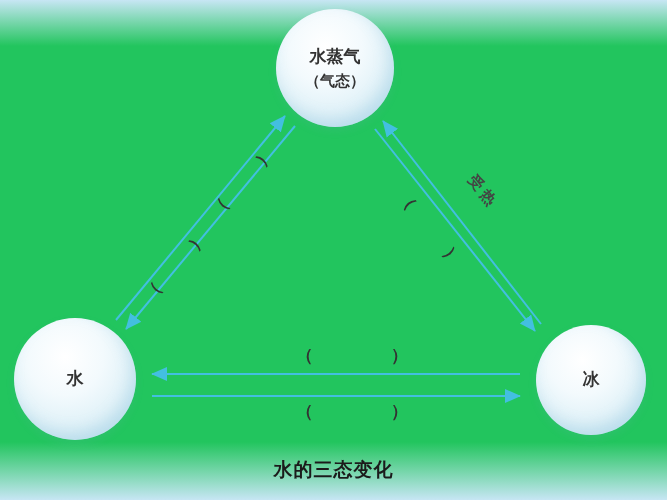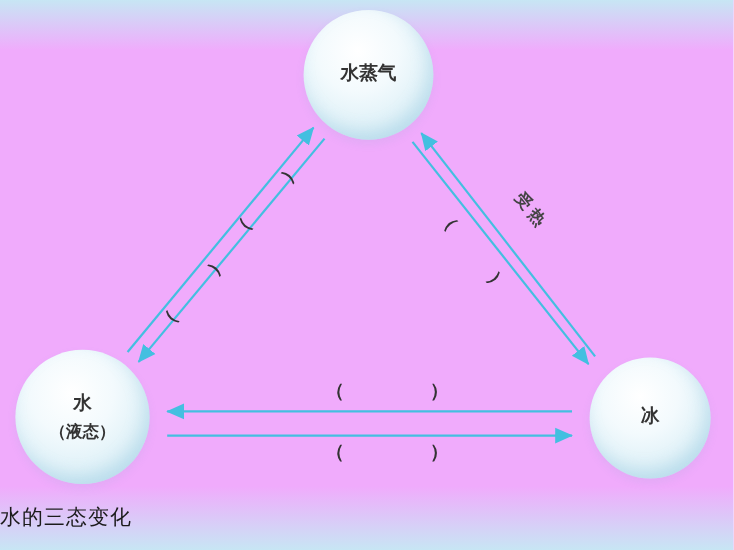--- a/index.html
+++ b/index.html
@@ -1,19 +1,19 @@
 <!DOCTYPE html>
 <html><head>
 <meta charset="utf-8">
 <style>
   html,body{margin:0;padding:0;background:#ffffff;}
   .stage{
     position:relative;
     width:667px;height:500px;
-    background:#f0abfc;
+    background:#22c55e;
     overflow:hidden;
     font-family:"DejaVu Sans","Liberation Sans",sans-serif;
   }
   .band-top{
     position:absolute;top:0;left:0;right:0;height:46px;
     background:linear-gradient(to bottom,#c7e6f4 0%,rgba(255,255,255,0) 100%);
   }
   .band-bottom{
     position:absolute;bottom:0;left:0;right:0;height:58px;
     background:linear-gradient(to top,#c7e6f4 0%,rgba(255,255,255,0) 100%);
@@ -41,21 +41,22 @@
   .edge-label{
     position:absolute;
     color:#444444;font-size:15px;font-weight:600;
     transform-origin:center center;
     letter-spacing:4px;
     white-space:nowrap;
   }
   .title{
     position:absolute;
     left:0;right:0;top:457px;
-    font-size:19px;font-weight:400;color:#1b1b1b;
+    text-align:center;
+    font-size:19px;font-weight:700;color:#1b1b1b;
     letter-spacing:1px;
   }
 </style>
 </head>
 <body>
 
 <div class="stage">
 
   <div class="band-top"></div>
   <div class="band-bottom"></div>
@@ -72,25 +73,25 @@
 
     <line x1="541" y1="324" x2="383" y2="121" stroke="#43bfe0" stroke-width="2" marker-end="url(#arw)"></line>
     <line x1="375" y1="129" x2="535" y2="331" stroke="#43bfe0" stroke-width="2" marker-end="url(#arw)"></line>
 
     <line x1="520" y1="374" x2="152" y2="374" stroke="#43bfe0" stroke-width="2" marker-end="url(#arw)"></line>
     <line x1="152" y1="396" x2="520" y2="396" stroke="#43bfe0" stroke-width="2" marker-end="url(#arw)"></line>
   </svg>
 
   <div class="node" style="left:276px;top:9px;width:118px;height:118px;">
     <div class="name">水蒸气</div>
+    <div class="state">（气态）</div>
   </div>
 
   <div class="node" style="left:14px;top:318px;width:122px;height:122px;">
     <div class="name">水</div>
-    <div class="state">（液态）</div>
   </div>
 
   <div class="node" style="left:536px;top:325px;width:110px;height:110px;">
     <div class="name">冰</div>
   </div>
 
   <div class="blank" style="left:242px;top:182px;width:84px;transform:translate(-50%,-50%) rotate(-48deg);">
     <span>（</span>
     <span>）</span>
   </div>

